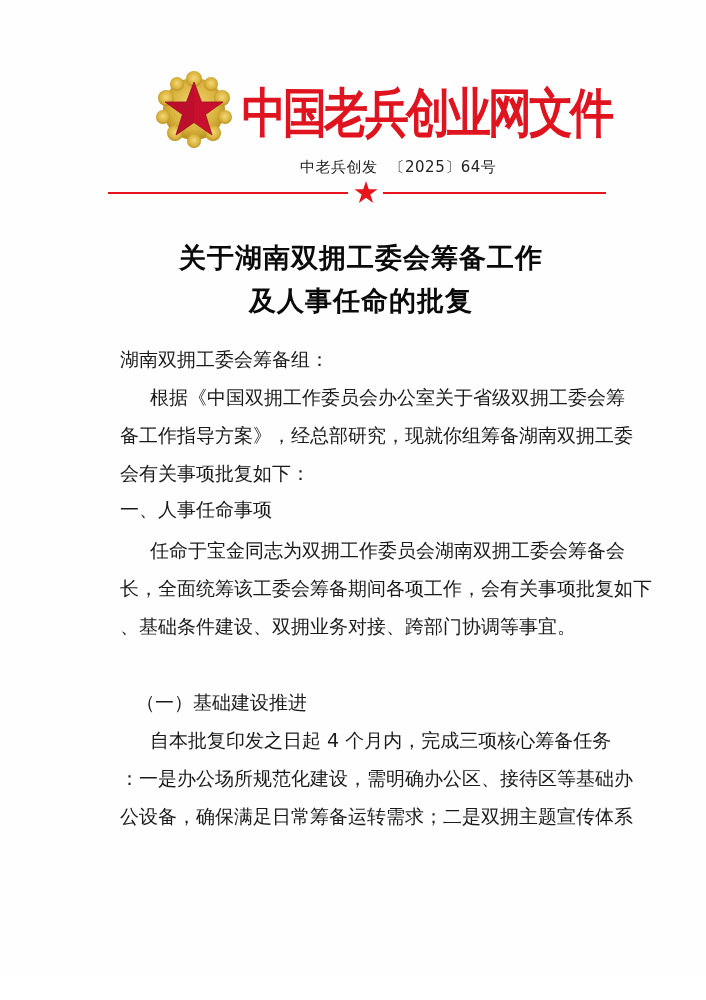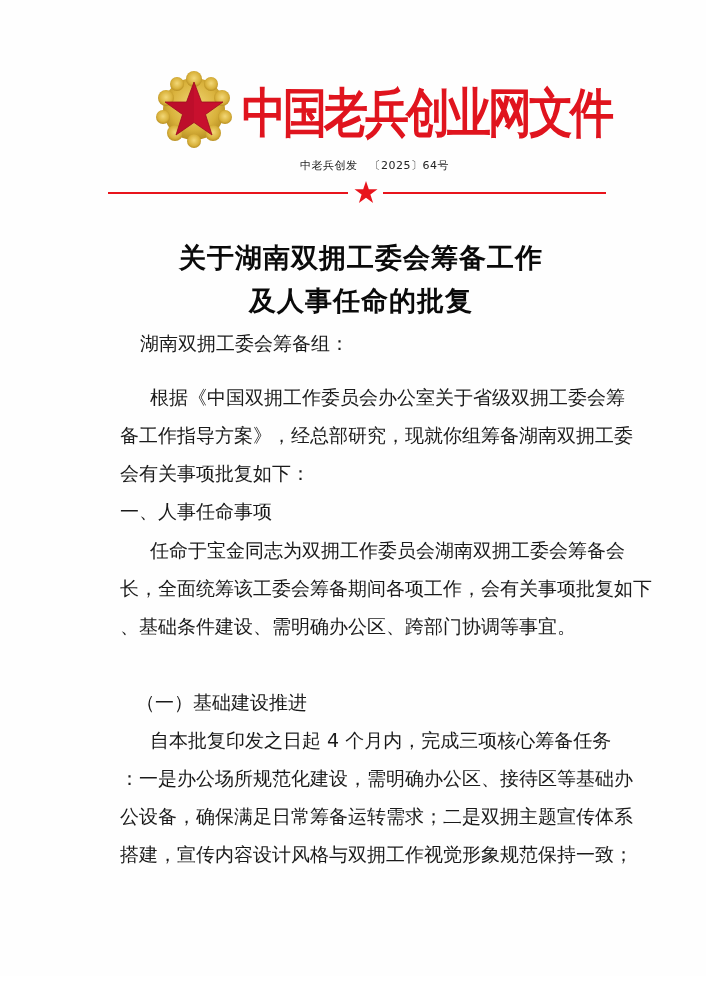--- a/index.html
+++ b/index.html
@@ -39,21 +39,21 @@
     line-height: 62px;
     letter-spacing: -3px;
     white-space: nowrap;
     transform: scaleY(1.2);
     transform-origin: left center;
   }
   .doc-number {
     position: absolute;
     left: 300px; top: 158px;
     font-family: "DejaVu Sans", "Liberation Sans", sans-serif;
-    font-size: 11px;
+    font-size: 15px;
     color: #222;
     white-space: nowrap;
     letter-spacing: 0.5px;
     text-align: center;
   }
   .doc-number .gap { display: inline-block; width: 12px; }
   .rule {
     position: absolute;
     top: 192px;
     height: 2px;
@@ -88,21 +88,21 @@
     font-family: "DejaVu Sans", "Liberation Sans", sans-serif;
     font-size: 19px;
     line-height: 24px;
     color: #1a1a1a;
     white-space: nowrap;
     text-align: justify;
     text-align-last: justify;
   }
   .body-line.short { text-align-last: left; }
   .body-line.indent { left: 150px; width: 454px; }
-  .body-line.heading { font-weight: normal; }
+  .body-line.heading { font-weight: normal; font-family: Liberation Mono, monospace; }
 </style>
 </head>
 <body>
 
 <div class="page">
 
   <svg class="emblem" viewBox="0 0 82 78">
     <defs>
       <radialGradient id="gold" cx="50%" cy="45%" r="55%">
         <stop offset="0%" stop-color="#f3d878"></stop>
@@ -135,27 +135,26 @@
 
   <div class="rule left"></div>
   <svg class="rule-star" viewBox="0 0 24 23">
     <polygon points="12,0 14.8,8.3 23.5,8.3 16.4,13.5 19.1,22 12,16.8 4.9,22 7.6,13.5 0.5,8.3 9.2,8.3" fill="#e8141c"></polygon>
   </svg>
   <div class="rule right"></div>
 
   <div class="title l1">关于湖南双拥工委会筹备工作</div>
   <div class="title l2">及人事任命的批复</div>
 
-  <div class="body-line short" style="top:331px;margin-left:20px;">湖南双拥工委会筹备组：</div>
+  <div class="body-line short" style="top:347px;">湖南双拥工委会筹备组：</div>
   <div class="body-line indent" style="top:385px;">根据《中国双拥工作委员会办公室关于省级双拥工委会筹</div>
   <div class="body-line" style="top:423px;">备工作指导方案》，经总部研究，现就你组筹备湖南双拥工委</div>
   <div class="body-line short" style="top:461px;">会有关事项批复如下：</div>
   <div class="body-line short heading" style="top:499px;">一、人事任命事项</div>
   <div class="body-line indent" style="top:538px;">任命于宝金同志为双拥工作委员会湖南双拥工委会筹备会</div>
   <div class="body-line" style="top:576px;">长，全面统筹该工委会筹备期间各项工作，会有关事项批复如下</div>
-  <div class="body-line short" style="top:614px;">、基础条件建设、需明确办公区、跨部门协调等事宜。</div>
+  <div class="body-line short" style="top:614px;">、基础条件建设、双拥业务对接、跨部门协调等事宜。</div>
   <div class="body-line short" style="top:690px;margin-left:16px;">（一）基础建设推进</div>
   <div class="body-line indent" style="top:728px;">自本批复印发之日起 4 个月内，完成三项核心筹备任务</div>
   <div class="body-line" style="top:766px;">：一是办公场所规范化建设，需明确办公区、接待区等基础办</div>
   <div class="body-line" style="top:804px;">公设备，确保满足日常筹备运转需求；二是双拥主题宣传体系</div>
-  <div class="body-line" style="top:842px;">搭建，宣传内容设计风格与双拥工作视觉形象规范保持一致；</div>
 
 </div>
 
 </body></html>

